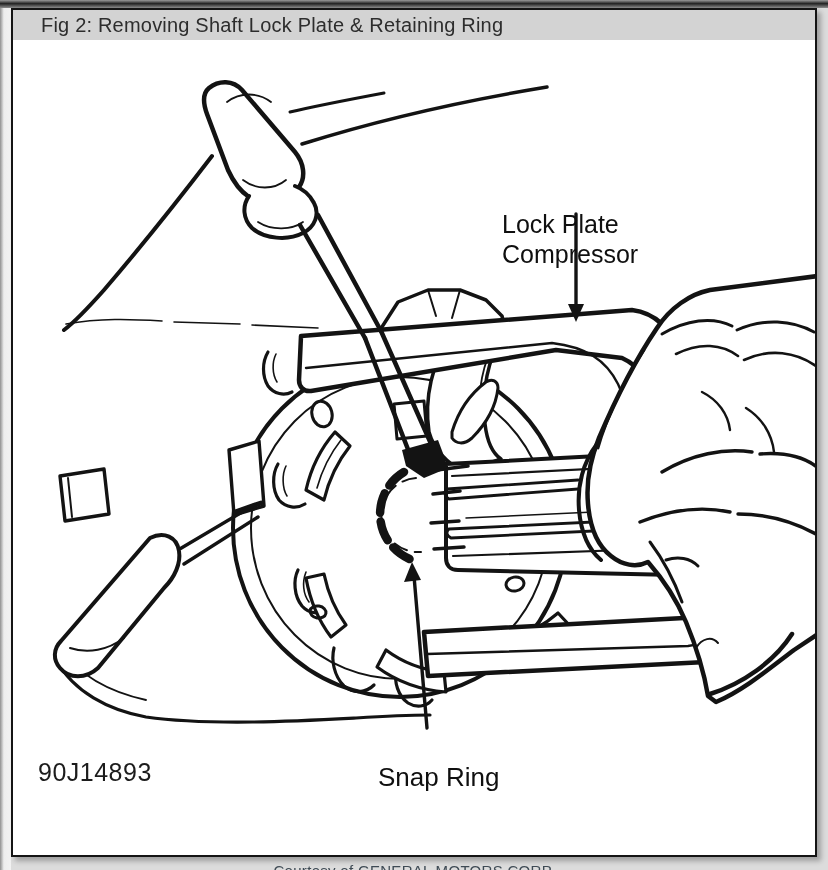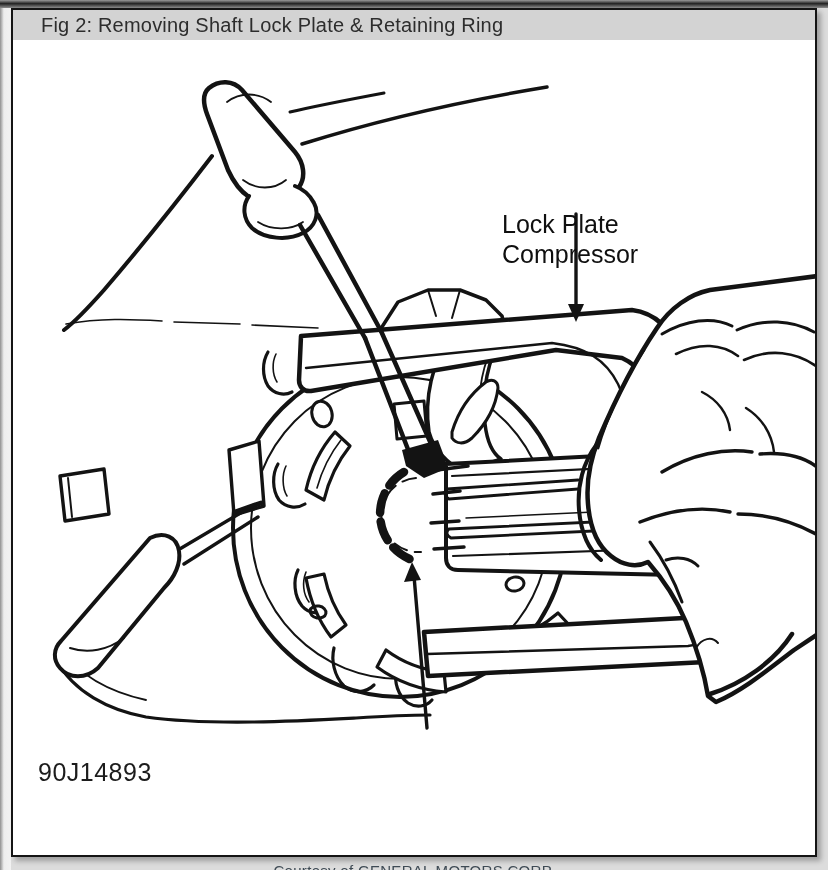--- a/index.html
+++ b/index.html
@@ -170,17 +170,18 @@
         </g>
         <g>
           <path d="M427,728 L414,576" stroke-width="3.4"></path>
           <path d="M412,562 L404,582 L421,580 Z" fill="#131313" stroke="none"></path>
         </g>
 
       </g>
     </svg>
 
     <div class="diagram-label label-compressor">Lock Plate Compressor</div>
+    <div class="diagram-label label-snapring">Snap Ring</div>
     <div class="diagram-label label-partnumber">90J14893</div>
     <div class="courtesy-line">Courtesy of GENERAL MOTORS CORP.</div>
   </div>
 
 </div>
 
 </body></html>

